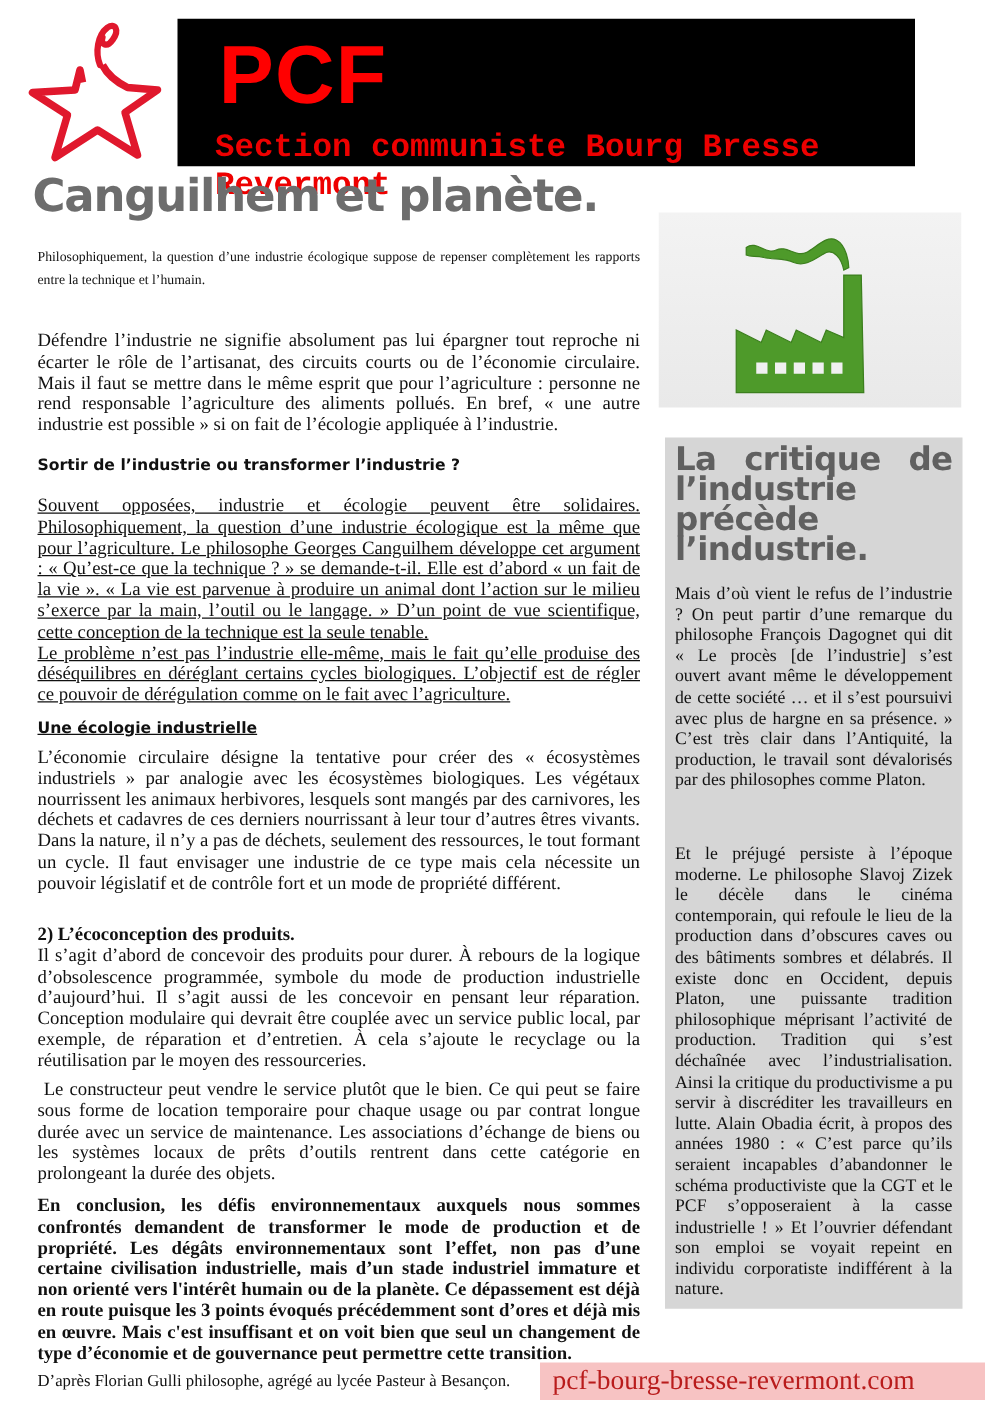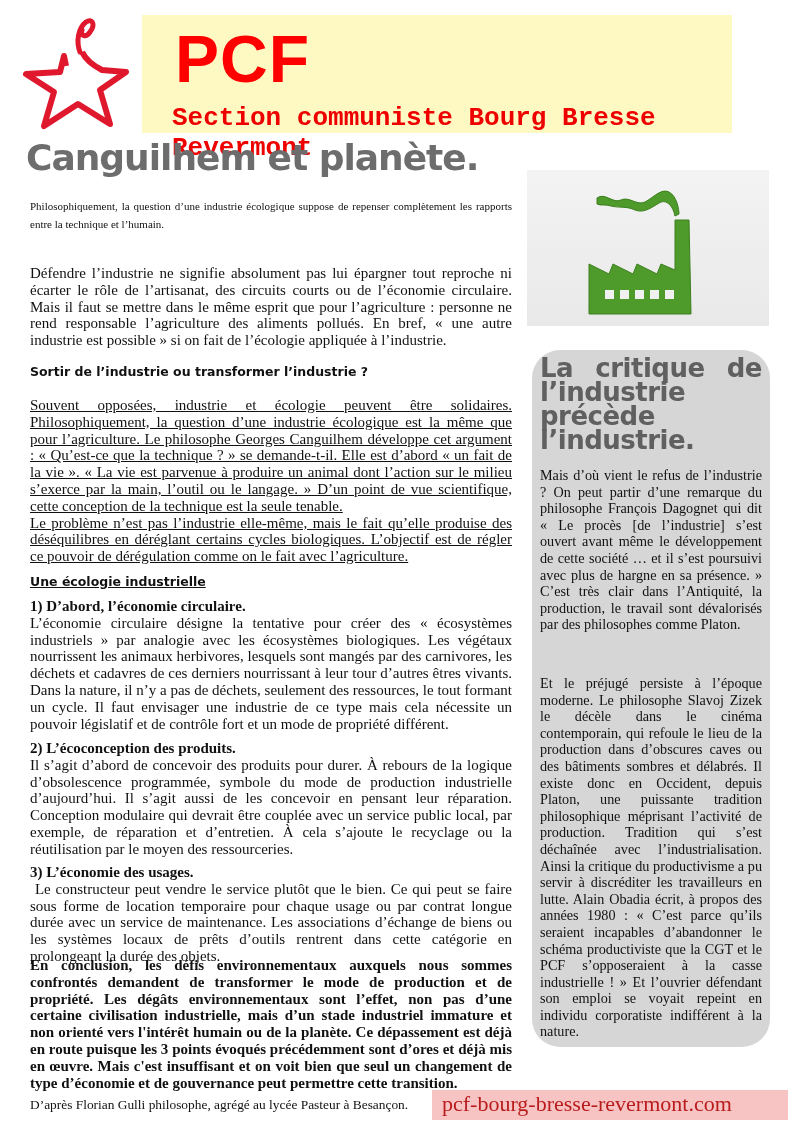--- a/index.html
+++ b/index.html
@@ -1,36 +1,36 @@
 <!DOCTYPE html>
 <html><head>
 <meta charset="utf-8">
 <style>
   html, body { margin:0; padding:0; background:#ffffff; }
   body { width:800px; height:1136px; position:relative; overflow:hidden; font-family:"Liberation Serif", serif; color:#111; }
   .logo { position:absolute; left:20px; top:14px; width:112px; height:118px; }
-  .banner { position:absolute; left:142px; top:15px; width:590px; height:118px; background:#fef9c3; }
+  .banner { position:absolute; left:142px; top:15px; width:590px; height:118px; background:#000000; }
   .banner .pcf { position:absolute; left:33px; top:4px; font-family:"Liberation Sans", sans-serif; font-weight:bold; color:#ff0000; font-size:66px; letter-spacing:1px; line-height:80px; }
   .banner .section { position:absolute; left:30px; top:88px; font-family:Liberation Mono, monospace; font-weight:bold; color:#ee0000; font-size:26px; }
   .main-title { position:absolute; left:26px; top:137px; font-family:"DejaVu Sans", sans-serif; font-weight:bold; font-size:36px; color:#6d6d6d; letter-spacing:-1px; }
   .lead { position:absolute; left:30px; top:197px; width:482px; font-weight:normal; font-size:11px; line-height:18px; text-align:justify; }
   .body { font-size:15px; line-height:16.8px; text-align:justify; }
   .p1 { position:absolute; left:30px; top:265px; width:482px; }
   .h2 { position:absolute; font-family:"DejaVu Sans", sans-serif; font-weight:bold; font-size:12.5px; }
   .h-sortir { left:30px; top:364px; }
   .p2 { position:absolute; left:30px; top:397px; width:482px;text-decoration:underline; }
   .h-eco { left:30px; top:574px;text-decoration:underline; }
   .s1 { position:absolute; left:30px; top:598px; width:482px; }
   .s2 { position:absolute; left:30px; top:740px; width:482px; }
   .s3 { position:absolute; left:30px; top:864px; width:482px; }
   .sub { font-weight:bold; }
   .concl { position:absolute; left:30px; top:957px; width:482px; font-weight:bold; }
   .credit { position:absolute; left:30px; top:1097px; font-size:13.4px; }
   .photo { position:absolute; left:527px; top:170px; width:242px; height:156px; background:linear-gradient(#f3f3f3,#e9e9e9); }
-  .sidebar { position:absolute; left:532px; top:350px; width:238px; height:697px; background:#d6d6d6;border-radius:28px; }
+  .sidebar { position:absolute; left:532px; top:350px; width:238px; height:697px; background:#d6d6d6; }
   .side-title { position:absolute; left:8px; top:6px; width:222px; font-family:"DejaVu Sans", sans-serif; font-weight:bold; font-size:26px; line-height:24px; color:#606060; text-align:justify; text-align-last:left; letter-spacing:-0.5px; }
   .side-p1 { position:absolute; left:8px; top:117px; width:222px; font-size:14.2px; line-height:16.6px; text-align:justify; }
   .side-p2 { position:absolute; left:8px; top:325px; width:222px; font-size:14.2px; line-height:16.6px; text-align:justify; }
   .site-label { position:absolute; left:440px; top:1062px; font-family:"DejaVu Sans", sans-serif; font-weight:bold; color:#a16207; font-size:20px;margin-top:28px; }
   .site-url { position:absolute; left:432px; top:1090px; width:356px; height:30px; background:#f7c3c3; font-size:22px; line-height:28px; padding-left:10px; box-sizing:border-box; color:#b91c1c; }
 </style>
 </head>
 <body>
 
 <svg class="logo" viewBox="0 0 112 118">
@@ -49,29 +49,27 @@
 
 <div class="h2 h-sortir">Sortir de l’industrie ou transformer l’industrie ?</div>
 <div class="body p2">
   <div>Souvent opposées, industrie et écologie peuvent être solidaires. Philosophiquement, la question d’une industrie écologique est la même que pour l’agriculture.  Le philosophe Georges Canguilhem développe cet argument : « Qu’est-ce que la technique ? » se demande-t-il. Elle est d’abord « un fait de la vie ». « La vie est parvenue à produire un animal dont l’action sur le milieu s’exerce par la main, l’outil ou le langage. » D’un point de vue scientifique, cette conception de la technique est la seule tenable.</div>
   <div>Le problème n’est pas l’industrie elle-même, mais le fait qu’elle produise des déséquilibres en déréglant certains cycles biologiques. L’objectif est de régler ce pouvoir de dérégulation comme on le fait avec l’agriculture.</div>
 </div>
 
 <div class="h2 h-eco">Une écologie industrielle</div>
 
 <div class="body s1">
-  <div class="sub">1) D’abord, l’économie circulaire.</div>
   <div>L’économie circulaire désigne la tentative pour créer des « écosystèmes industriels » par analogie avec les écosystèmes biologiques. Les végétaux nourrissent les animaux herbivores, lesquels sont mangés par des carnivores, les déchets et cadavres de ces derniers nourrissant à leur tour d’autres êtres vivants. Dans la nature, il n’y a pas de déchets, seulement des ressources, le tout formant un cycle. Il faut envisager une industrie de ce type mais cela nécessite un pouvoir législatif et de contrôle fort et un mode de propriété différent.</div>
 </div>
 <div class="body s2">
   <div class="sub">2) L’écoconception des produits.</div>
   <div>Il s’agit d’abord de concevoir des produits pour durer. À rebours de la logique d’obsolescence programmée, symbole du mode de production industrielle d’aujourd’hui. Il s’agit aussi de les concevoir en pensant leur réparation. Conception modulaire qui devrait être couplée avec un service public local, par exemple, de réparation et d’entretien. À cela s’ajoute le recyclage ou la réutilisation par le moyen des ressourceries.</div>
 </div>
 <div class="body s3">
-  <div class="sub">3) L’économie des usages.</div>
   <div style="white-space:pre-wrap"> Le constructeur peut vendre le service plutôt que le bien. Ce qui peut se faire sous forme de location temporaire pour chaque usage ou par contrat longue durée avec un service de maintenance. Les associations d’échange de biens ou les systèmes locaux de prêts d’outils rentrent dans cette catégorie en prolongeant la durée des objets.</div>
 </div>
 
 <div class="body concl">En conclusion, les défis environnementaux auxquels nous sommes confrontés demandent de transformer le mode de production et de propriété. Les dégâts environnementaux sont l’effet, non pas d’une certaine civilisation industrielle, mais d’un stade industriel immature et non orienté vers l'intérêt humain ou de la planète. Ce dépassement est déjà en route puisque les 3 points évoqués précédemment sont d’ores et déjà mis en œuvre. Mais c'est insuffisant et on voit bien que seul un changement de type d’économie et de gouvernance peut permettre cette transition.</div>
 <div class="credit">D’après Florian Gulli philosophe, agrégé au lycée Pasteur à Besançon.</div>
 
 <div class="photo">
   <svg width="242" height="156" viewBox="0 0 242 156">
     <g fill="#4e9a2a" stroke="#3c7f1e" stroke-width="1">
       <path d="M70 28 C78 22 86 34 94 30 C102 26 110 36 118 32 C126 28 134 18 142 22 C150 26 152 40 152 44 L148 46 C146 36 140 30 134 32 C126 36 118 44 108 40 C100 36 92 38 84 36 C78 34 74 36 70 34 Z"></path>

